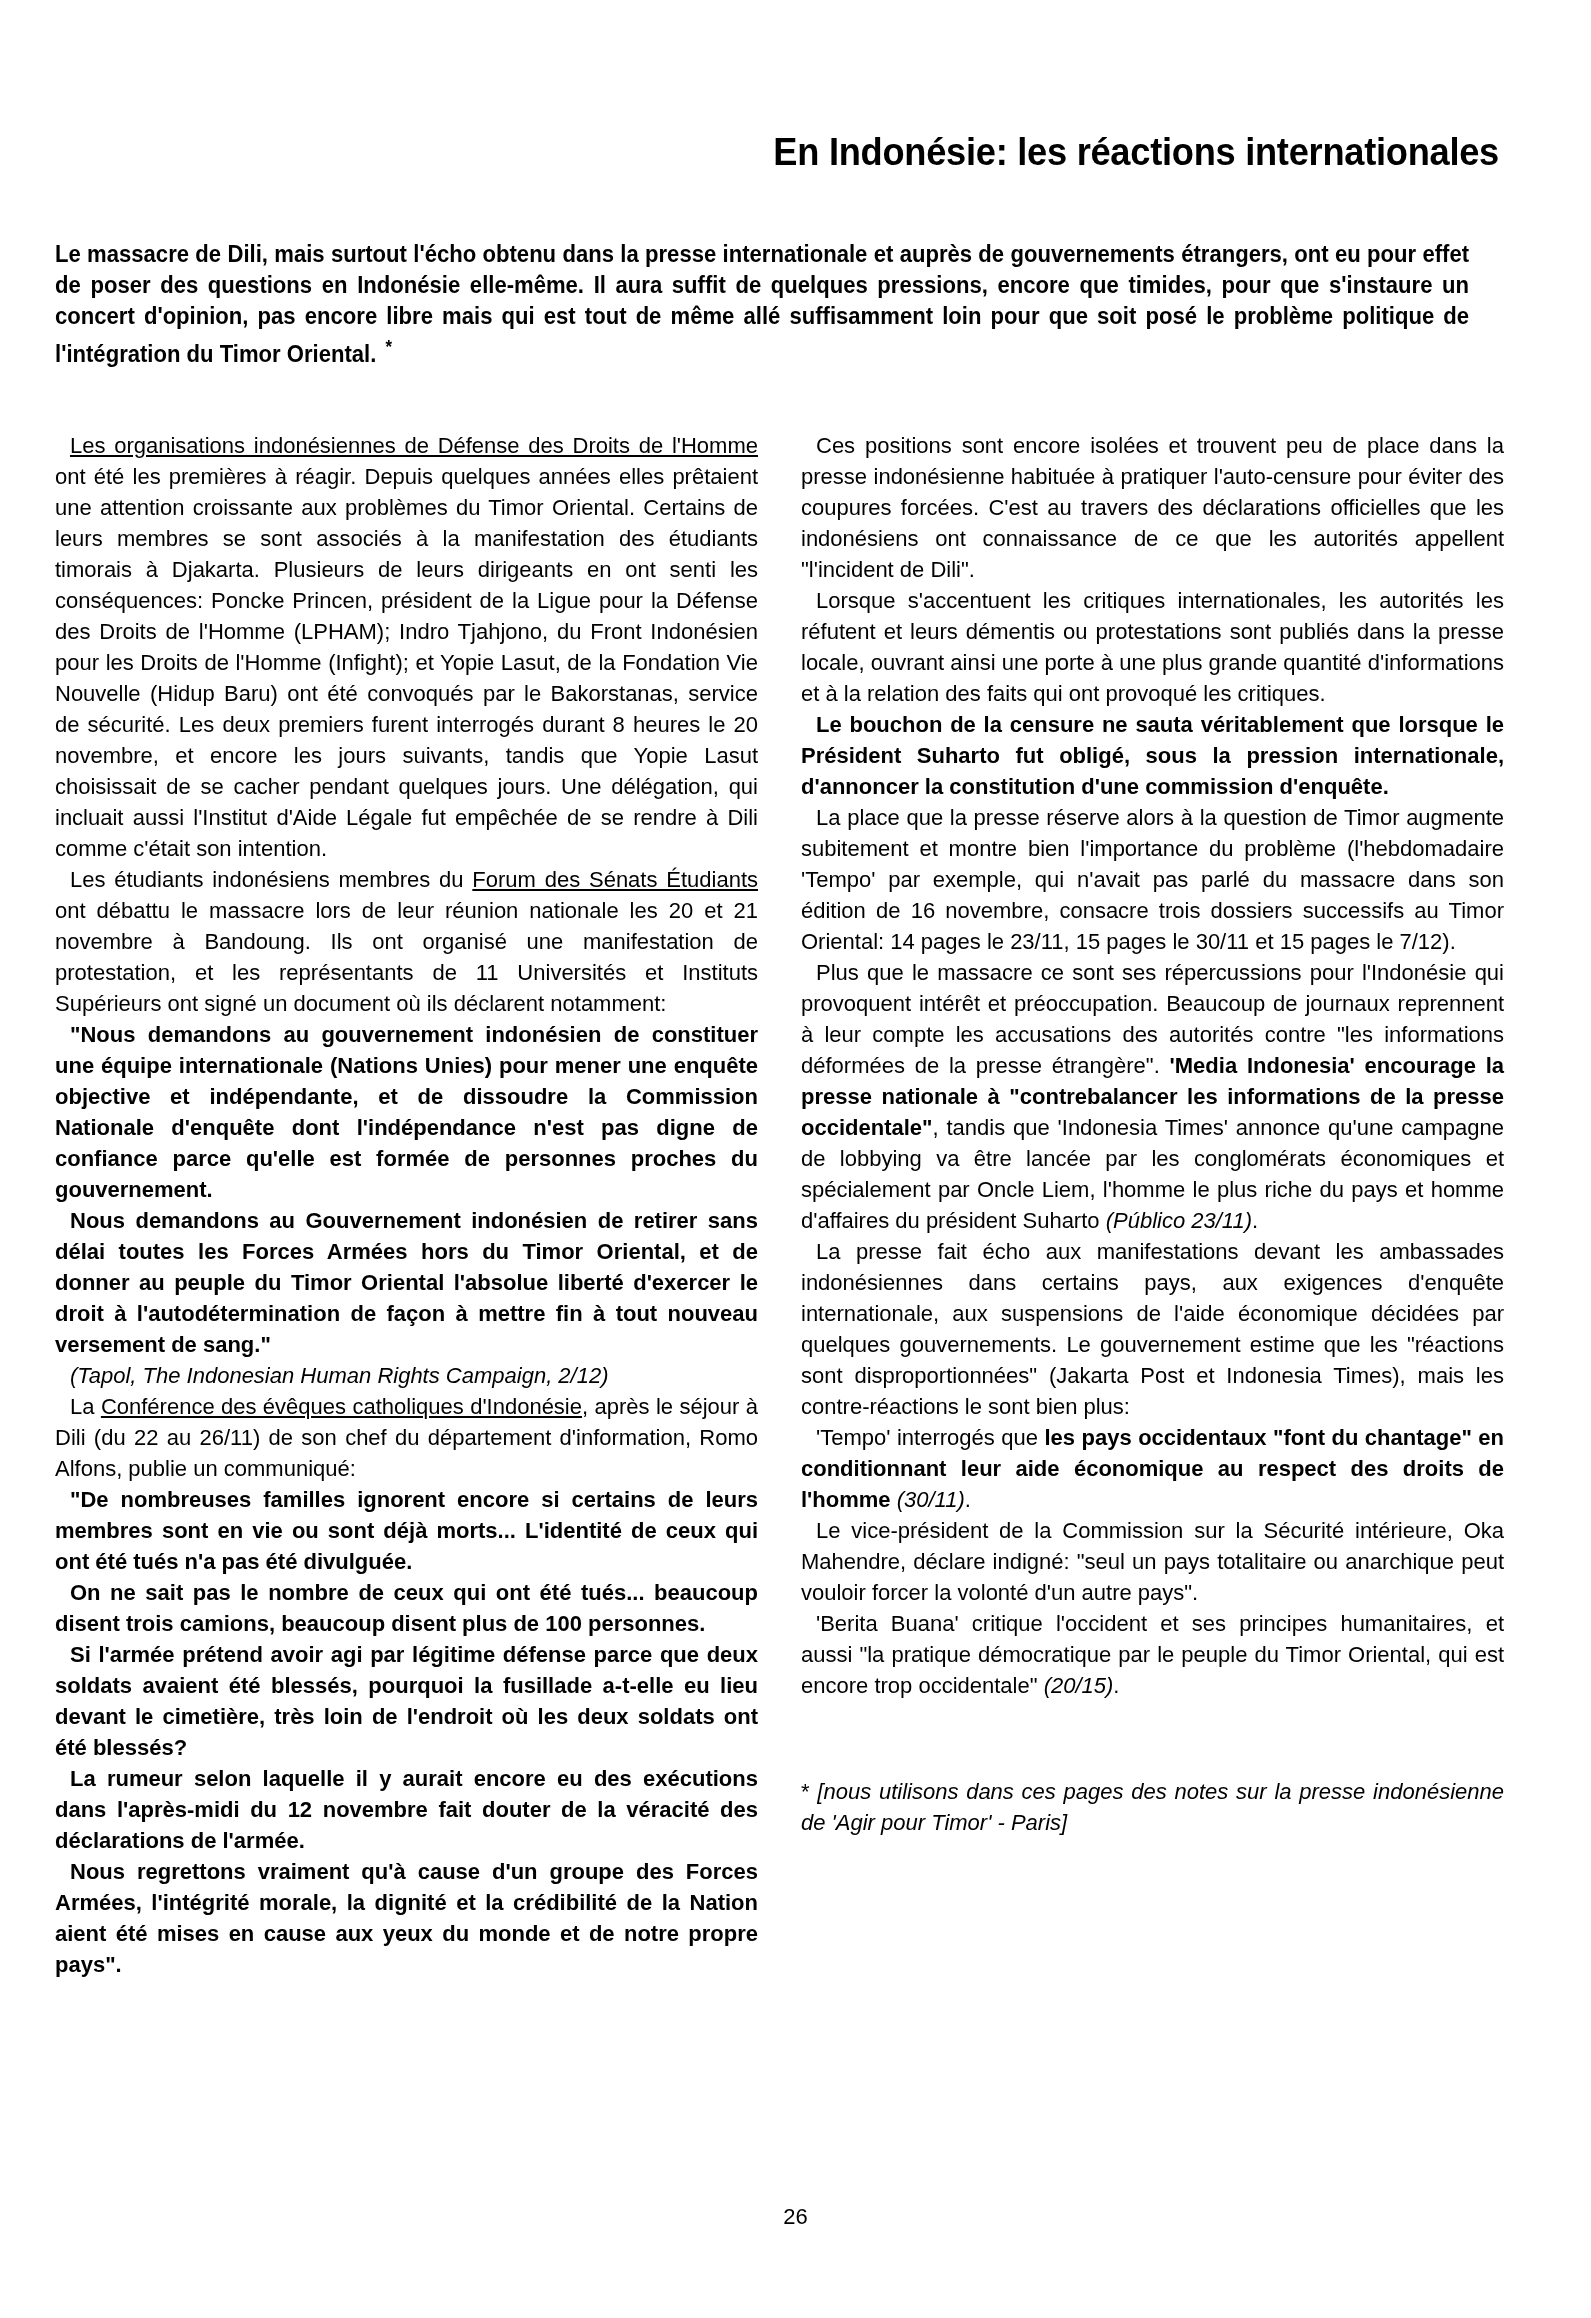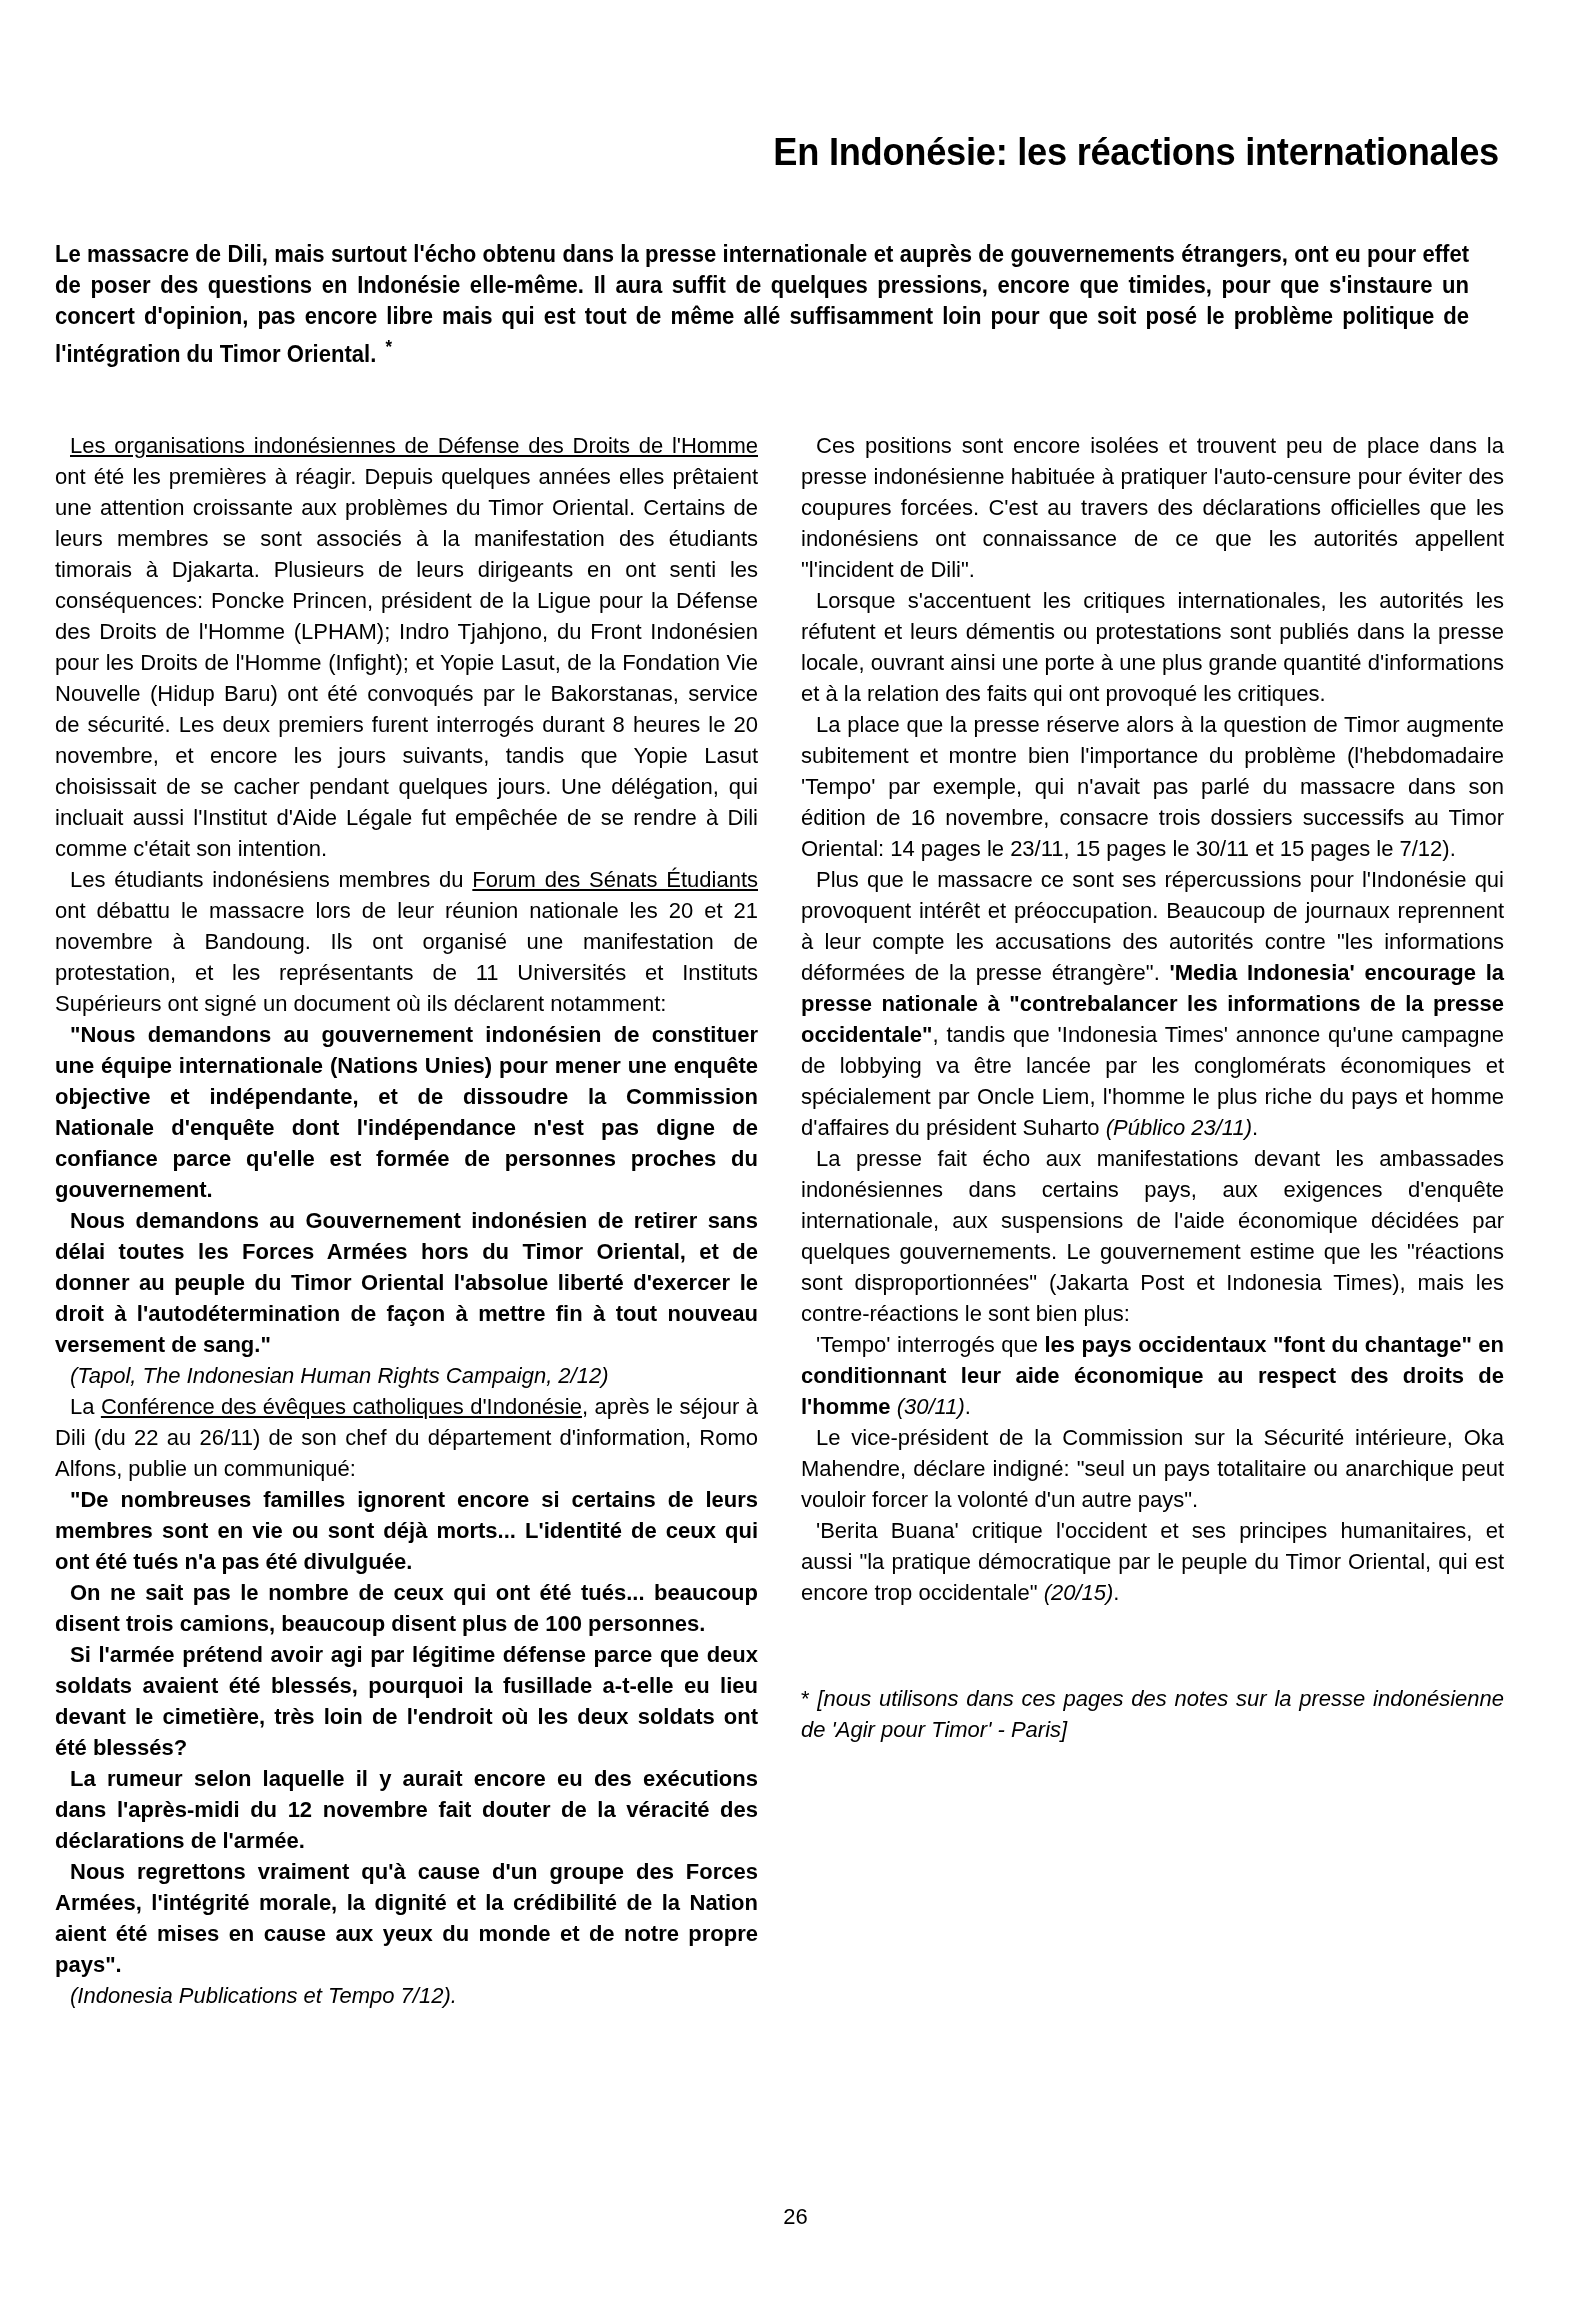--- a/index.html
+++ b/index.html
@@ -109,29 +109,29 @@
     <p class="b indent">Nous demandons au Gouvernement indonésien de retirer sans délai toutes les Forces Armées hors du Timor Oriental, et de donner au peuple du Timor Oriental l'absolue liberté d'exercer le droit à l'autodétermination de façon à mettre fin à tout nouveau versement de sang."</p>
     <p class="i indent">(Tapol, The Indonesian Human Rights Campaign, 2/12)</p>
 
     <p class="indent gap"><span>La </span><span class="u">Conférence des évêques catholiques d'Indonésie</span><span>, après le séjour à Dili (du 22 au 26/11) de son chef du département d'information, Romo Alfons, publie un communiqué:</span></p>
 
     <p class="b indent">"De nombreuses familles ignorent encore si certains de leurs membres sont en vie ou sont déjà morts... L'identité de ceux qui ont été tués n'a pas été divulguée.</p>
     <p class="b indent">On ne sait pas le nombre de ceux qui ont été tués... beaucoup disent trois camions, beaucoup disent plus de 100 personnes.</p>
     <p class="b indent">Si l'armée prétend avoir agi par légitime défense parce que deux soldats avaient été blessés, pourquoi la fusillade a-t-elle eu lieu devant le cimetière, très loin de l'endroit où les deux soldats ont été blessés?</p>
     <p class="b indent">La rumeur selon laquelle il y aurait encore eu des exécutions dans l'après-midi du 12 novembre fait douter de la véracité des déclarations de l'armée.</p>
     <p class="b indent">Nous regrettons vraiment qu'à cause d'un groupe des Forces Armées, l'intégrité morale, la dignité et la crédibilité de la Nation aient été mises en cause aux yeux du monde et de notre propre pays".</p>
-    <p class="i indent">(Indonesia Publications et Tempo 7/12).</p>
 
   </div>
 
   <div class="col col-right">
 
     <p class="indent">Ces positions sont encore isolées et trouvent peu de place dans la presse indonésienne habituée à pratiquer l'auto-censure pour éviter des coupures forcées. C'est au travers des déclarations officielles que les indonésiens ont connaissance de ce que les autorités appellent "l'incident de Dili".</p>
 
     <p class="indent gap">Lorsque s'accentuent les critiques internationales, les autorités les réfutent et leurs démentis ou protestations sont publiés dans la presse locale, ouvrant ainsi une porte à une plus grande quantité d'informations et à la relation des faits qui ont provoqué les critiques.</p>
+    <p class="b indent">Le bouchon de la censure ne sauta véritablement que lorsque le Président Suharto fut obligé, sous la pression internationale, d'annoncer la constitution d'une commission d'enquête.</p>
 
     <p class="indent gap">La place que la presse réserve alors à la question de Timor augmente subitement et montre bien l'importance du problème (l'hebdomadaire 'Tempo' par exemple, qui n'avait pas parlé du massacre dans son édition de 16 novembre, consacre trois dossiers successifs au Timor Oriental: 14 pages le 23/11, 15 pages le 30/11 et 15 pages le 7/12).</p>
 
     <p class="indent"><span>Plus que le massacre ce sont ses répercussions pour l'Indonésie qui provoquent intérêt et préoccupation. Beaucoup de journaux reprennent à leur compte les accusations des autorités contre "les informations déformées de la presse étrangère".  </span><span class="b">'Media Indonesia' encourage la presse nationale à "contrebalancer les informations de la presse occidentale"</span><span>, tandis que 'Indonesia Times' annonce qu'une campagne de lobbying va être lancée par les conglomérats économiques et spécialement par Oncle Liem, l'homme le plus riche du pays et homme d'affaires du président Suharto </span><span class="i">(Público 23/11)</span><span>.</span></p>
 
     <p class="indent gap">La presse fait écho aux manifestations devant les ambassades indonésiennes dans certains pays, aux exigences d'enquête internationale, aux suspensions de l'aide économique décidées par quelques gouvernements. Le gouvernement estime que les "réactions sont disproportionnées" (Jakarta Post et Indonesia Times), mais les contre-réactions le sont bien plus:</p>
 
     <p class="indent"><span>'Tempo' interrogés que </span><span class="b">les pays occidentaux "font du chantage" en conditionnant leur aide économique au respect des droits de l'homme </span><span class="i">(30/11)</span><span>.</span></p>
 
     <p class="indent">Le vice-président de la Commission sur la Sécurité intérieure, Oka Mahendre, déclare indigné: "seul un pays totalitaire ou anarchique peut vouloir forcer la volonté d'un autre pays".</p>

